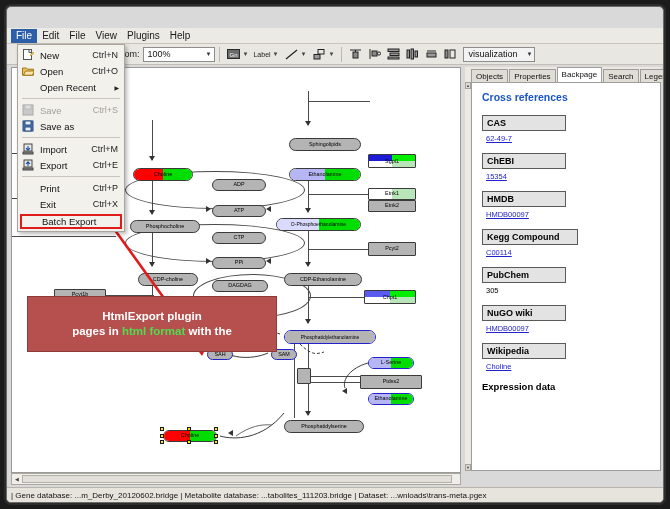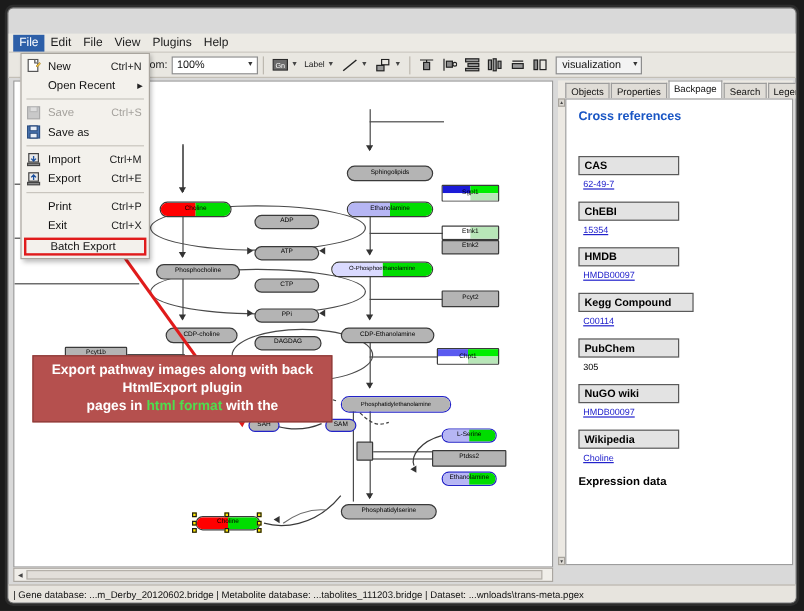--- a/index.html
+++ b/index.html
@@ -145,21 +145,21 @@
     border: 1px solid #9d9d9d; border-bottom: none; background: #e0ddd7;
     margin-right: 1px; line-height: 11px; white-space: nowrap;
   }
   .tab.sel { background: #fff; height: 15px; font-weight: normal; }
   #panel-body {
     position: absolute; left: 6px; top: 15px; width: 190px; height: 389px;
     background: #fff; border: 1px solid #9d9d9d; overflow: hidden;
   }
   #panel-inner { position: absolute; left: 0; top: 0; width: 182px; padding: 8px 0 0 10px; }
   #cross-ref-title {
-    font-size: 10.5px; font-weight: bold; color: #1a56c4; margin-bottom: 27px;
+    font-size: 10.5px; font-weight: bold; color: #1a56c4; margin-bottom: 12px;
   }
   .xref-head {
     width: 84px; height: 16px; background: #e3e3e3; border: 1px solid #5a5a5a;
     font-size: 9px; font-weight: bold; color: #000;
     display: flex; align-items: center; padding-left: 4px; margin-bottom: 3px;
   }
   .xref-val {
     font-size: 7.5px; color: #2222cc; text-decoration: underline;
     padding-left: 4px; margin-bottom: 10px; font-weight: normal; display: block;
   }
@@ -512,23 +512,20 @@
 
     </div>
 
     <svg id="callout-arrow" width="450" height="406">
       <line x1="82" y1="133" x2="190" y2="283" stroke="#e01b1b" stroke-width="2.6"></line>
       <polygon points="190,288 181,276 197,274" fill="#e01b1b"></polygon>
     </svg>
   </div>
 
   <div id="callout">
-    <div>
-      <span>Export pathway images along with back</span>
-    </div>
     <div>HtmlExport plugin</div>
     <div>
       <span>pages in </span><span class="hl">html format</span><span> with the</span>
     </div>
   </div>
 
   <div id="sidepanel">
 
     <div id="tabstrip">
       <div class="tab">Objects</div>
@@ -603,20 +600,30 @@
         <svg width="12" height="12">
             <rect x="1.5" y="0.5" width="8" height="10" fill="#fff" stroke="#555"></rect>
             <polyline points="7,0.5 7,3.5 9.5,3.5" fill="#e2e2e2" stroke="#555"></polyline>
             <path d="M8,6 l3,-3 1,1 -3,3z" fill="#f5c242" stroke="#8a6a10" stroke-width=".4"></path>
           </svg>
       </span>
       <span>New</span>
       <span class="acc">Ctrl+N</span>
     </div>
 
+    <div class="fm-row">
+      <span class="fm-ico">
+        <svg width="12" height="12">
+            <path d="M0.5,3 h4 l1,1.2 h6 v6 h-11z" fill="#f3c05a" stroke="#9a7618"></path>
+            <path d="M1.5,10.2 l2,-4.2 h9 l-2,4.2z" fill="#fde3a7" stroke="#9a7618"></path>
+          </svg>
+      </span>
+      <span>Open</span>
+      <span class="acc">Ctrl+O</span>
+    </div>
 
     <div class="fm-row">
       <span>Open Recent</span>
       <span class="sub">▶</span>
     </div>
 
     <div class="fm-sep"></div>
 
     <div class="fm-row disabled">
       <span class="fm-ico">

